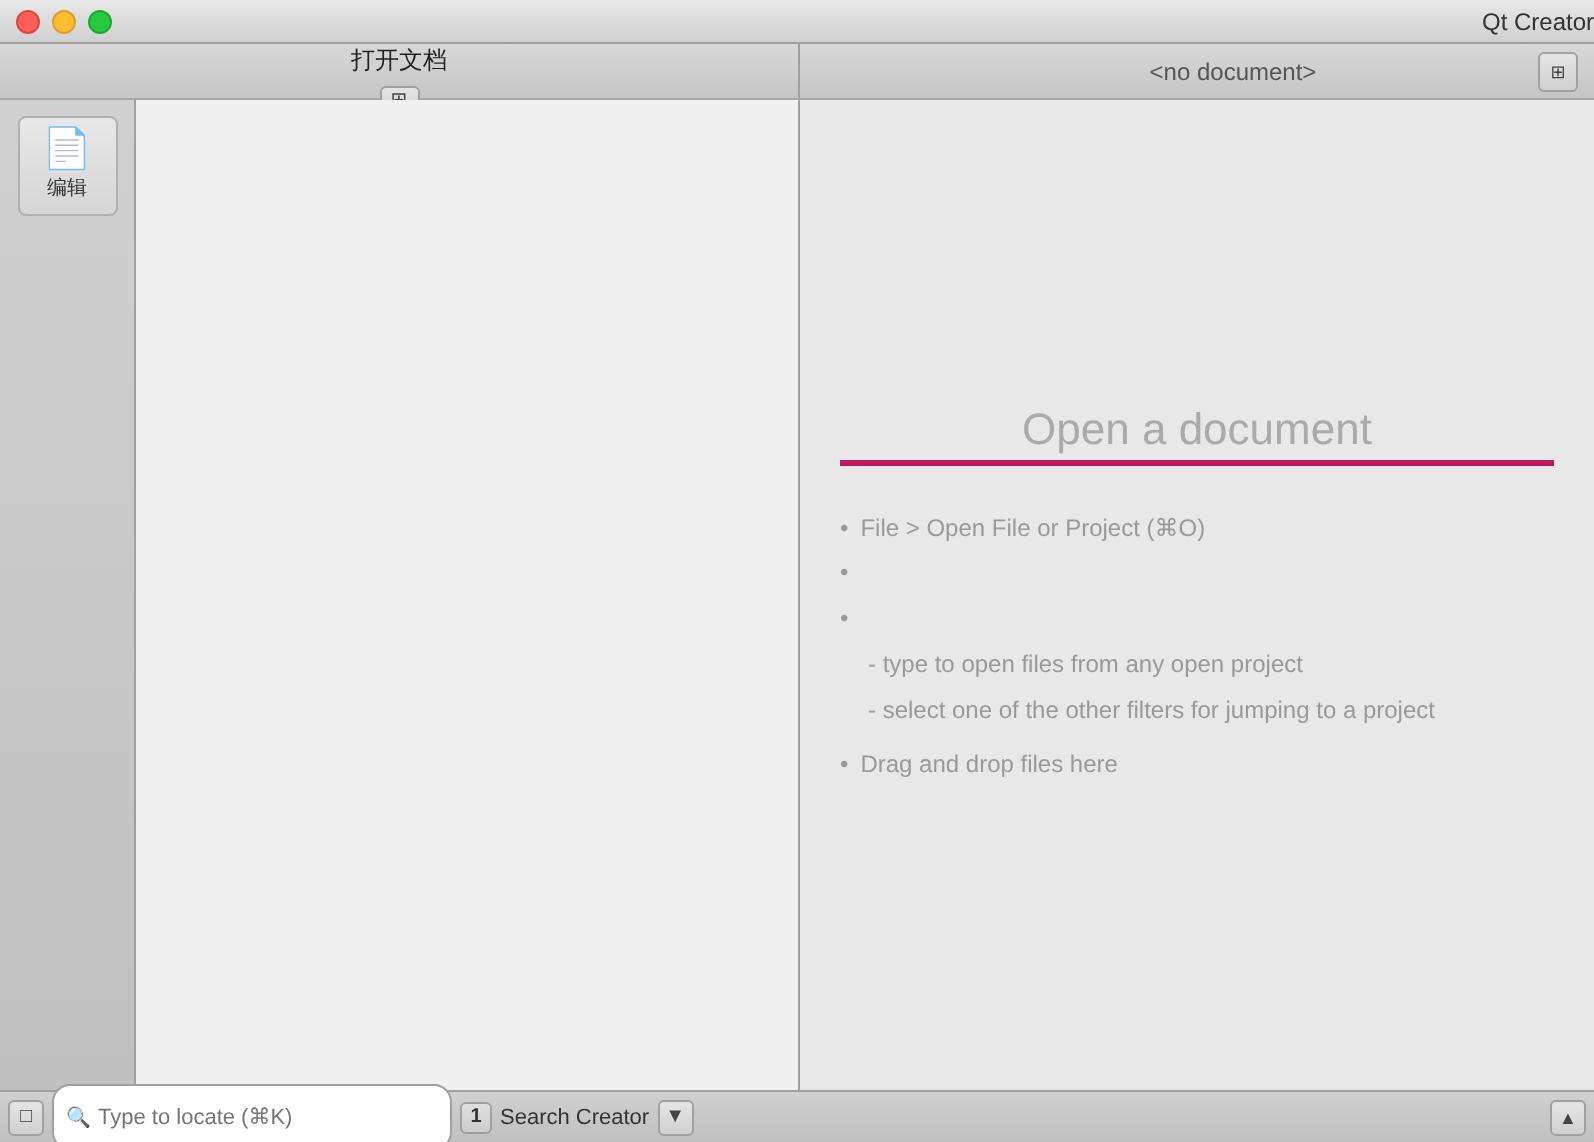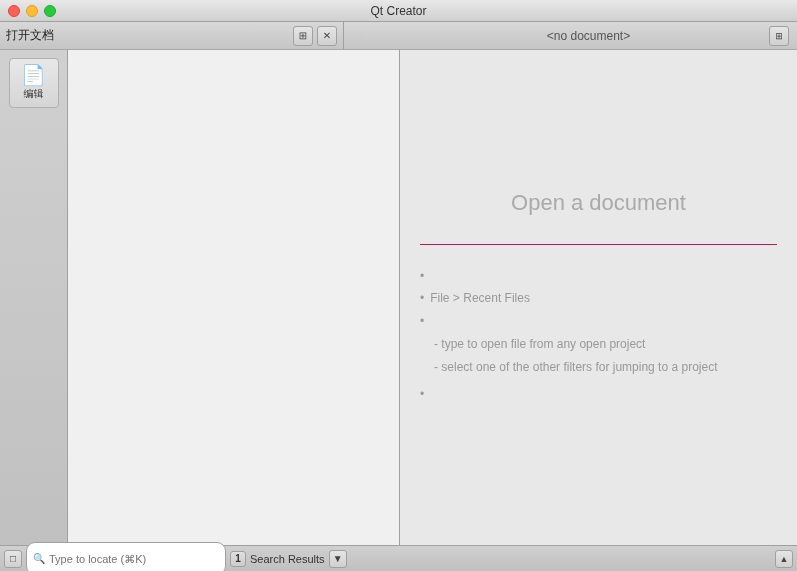--- a/index.html
+++ b/index.html
@@ -13,21 +13,21 @@
       position: relative;
     }
 
     
     .title-bar {
       height: 22px;
       background: linear-gradient(to bottom, #e8e8e8, #d0d0d0);
       border-bottom: 1px solid #a0a0a0;
       display: flex;
       align-items: center;
-      justify-content: center;
+      justify-content: flex-end;
       position: relative;
     }
 
     .title-bar-buttons {
       position: absolute;
       left: 8px;
       display: flex;
       gap: 6px;
       align-items: center;
     }
@@ -55,25 +55,26 @@
       height: 28px;
       background: linear-gradient(to bottom, #d8d8d8, #c5c5c5);
       border-bottom: 1px solid #a8a8a8;
       display: flex;
       align-items: center;
     }
 
     .toolbar-left {
       display: flex;
       align-items: center;
-      width: 344px;
+      width: 400px;
       border-right: 1px solid #a0a0a0;
       height: 100%;
       padding: 0 6px;
       gap: 4px;
+      flex-direction: column;
     }
 
     .toolbar-doc-label {
       font-size: 12px;
       color: #222;
       font-weight: 500;
       flex: 1;
     }
 
     .toolbar-btn {
@@ -193,22 +194,22 @@
       align-items: center;
       justify-content: center;
       padding: 20px;
     }
 
     .welcome-title {
       font-size: 22px;
       color: #aaa;
       font-weight: 300;
       margin-bottom: 20px;
-      border-bottom: 1px solid #be185d;
-      padding-bottom: 28px;
+      border-bottom: 3px solid #be185d;
+      padding-bottom: 2px;
       width: 100%;
       text-align: center;
     }
 
     .welcome-content {
       width: 100%;
       font-size: 12px;
       color: #999;
       line-height: 1.9;
     }
@@ -352,41 +353,42 @@
   </div>
 
   <div class="left-panel"></div>
 
   <div class="right-panel">
     <div style="width:100%;max-width:380px;">
       <div class="welcome-title">Open a document</div>
       <div class="welcome-content">
         <p>
           <span class="bullet">•</span>
-        </p>
-        <p>
-          <span class="bullet">•</span>
-          <span>File &gt; Recent Files</span>
+          <span>File &gt; Open File or Project (⌘O)</span>
         </p>
         <p>
           <span class="bullet">•</span>
         </p>
-        <span class="sub-item">- type to open file from any open project</span>
+        <p>
+          <span class="bullet">•</span>
+        </p>
+        <span class="sub-item">- type to open files from any open project</span>
         <span class="sub-item">- select one of the other filters for jumping to a project</span>
         <p style="margin-top:4px;">
           <span class="bullet">•</span>
+          <span>Drag and drop files here</span>
         </p>
       </div>
     </div>
   </div>
 </div>
 
 <div class="bottom-bar">
   <div class="bottom-icon-btn">□</div>
   <div class="locate-wrapper">
     <span class="locate-search-icon">🔍</span>
     <input class="locate-input-field" type="text" readonly="" placeholder="Type to locate (⌘K)" style="">
   </div>
   <div class="search-results-badge">1</div>
-  <span class="search-results-label">Search Results</span>
+  <span class="search-results-label">Search Creator</span>
   <div class="bottom-icon-btn">▼</div>
   <div class="bottom-right-btn">▲</div>
 </div>
 
 </body></html>

